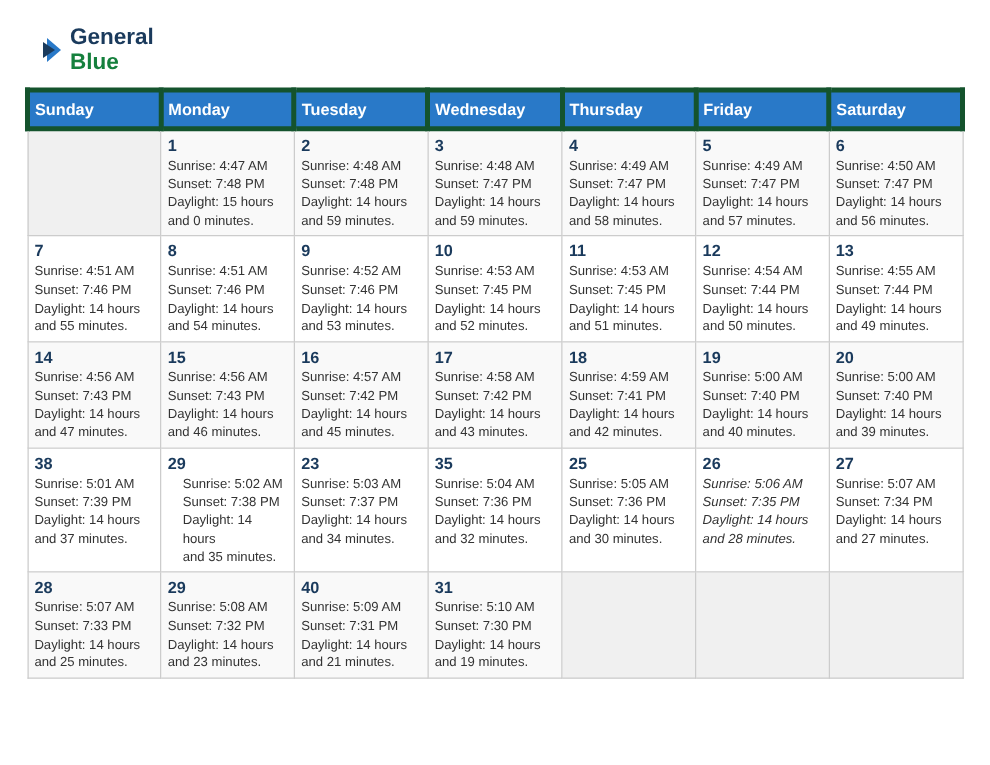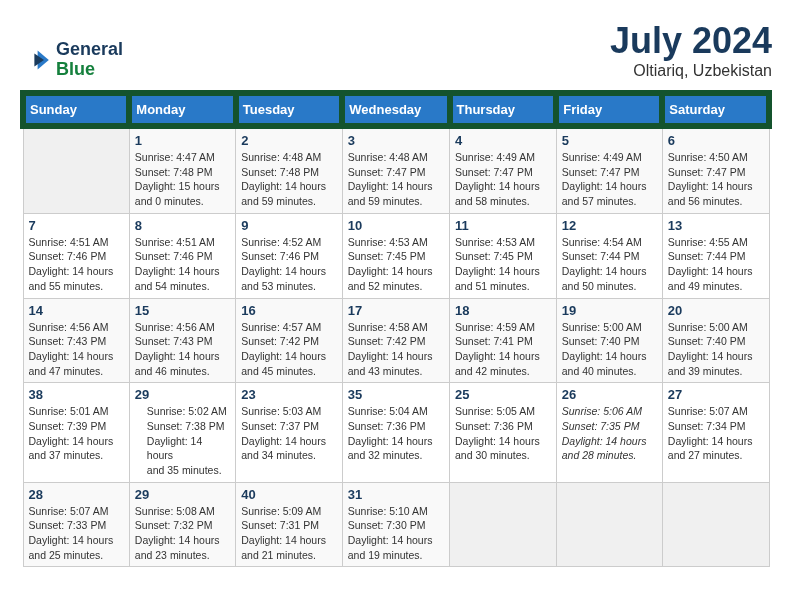--- a/index.html
+++ b/index.html
@@ -51,21 +51,21 @@
       border-collapse: collapse;
       font-size: 11px;
     }
     thead tr th {
       background: #2979c8;
       color: #fff;
       font-size: 13px;
       font-weight: bold;
       padding: 6px 4px;
       text-align: left;
-      border: 6px solid #14532d;
+      border: 4px solid #14532d;
     }
     tbody tr td {
       border: 1px solid #ccc;
       vertical-align: top;
       padding: 4px 5px;
       width: 108px;
       min-height: 80px;
       background: #fff;
     }
     tbody tr:nth-child(odd) td {
@@ -94,24 +94,20 @@
   <div class="logo">
     <svg class="logo-icon" viewBox="0 0 40 40">
       <polygon points="22,8 36,20 22,32" fill="#2979c8"></polygon>
       <polygon points="18,12 30,20 18,28" fill="#1a3a5c"></polygon>
     </svg>
     <div class="logo-text">
       <div>General</div>
       <div class="logo-blue">Blue</div>
     </div>
   </div>
-  <div class="title-block">
-    <div class="month-year">July 2024</div>
-    <div class="location">Oltiariq, Uzbekistan</div>
-  </div>
 </div>
 
 <table>
   <thead>
     <tr id="weekday-header">
         <th>Sunday</th>
         <th>Monday</th>
         <th>Tuesday</th>
         <th>Wednesday</th>
         <th>Thursday</th>

